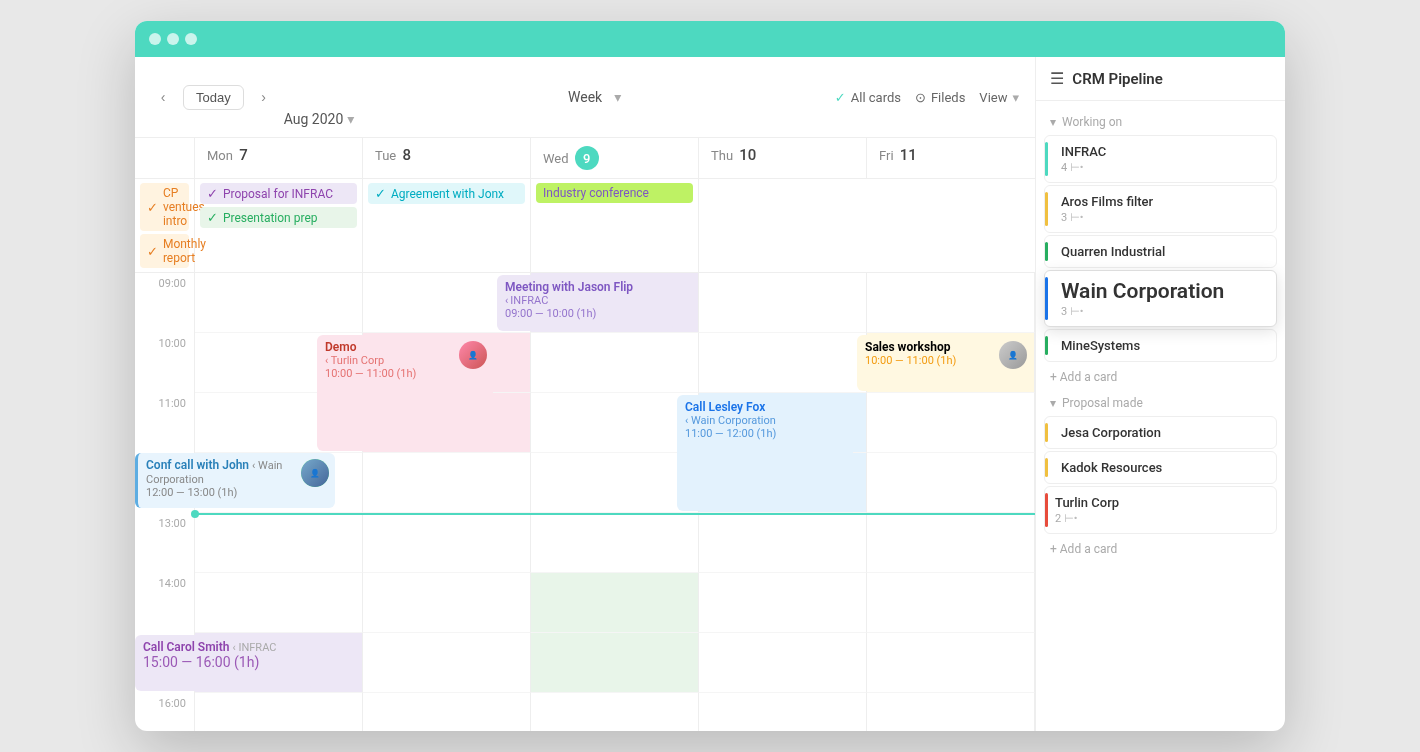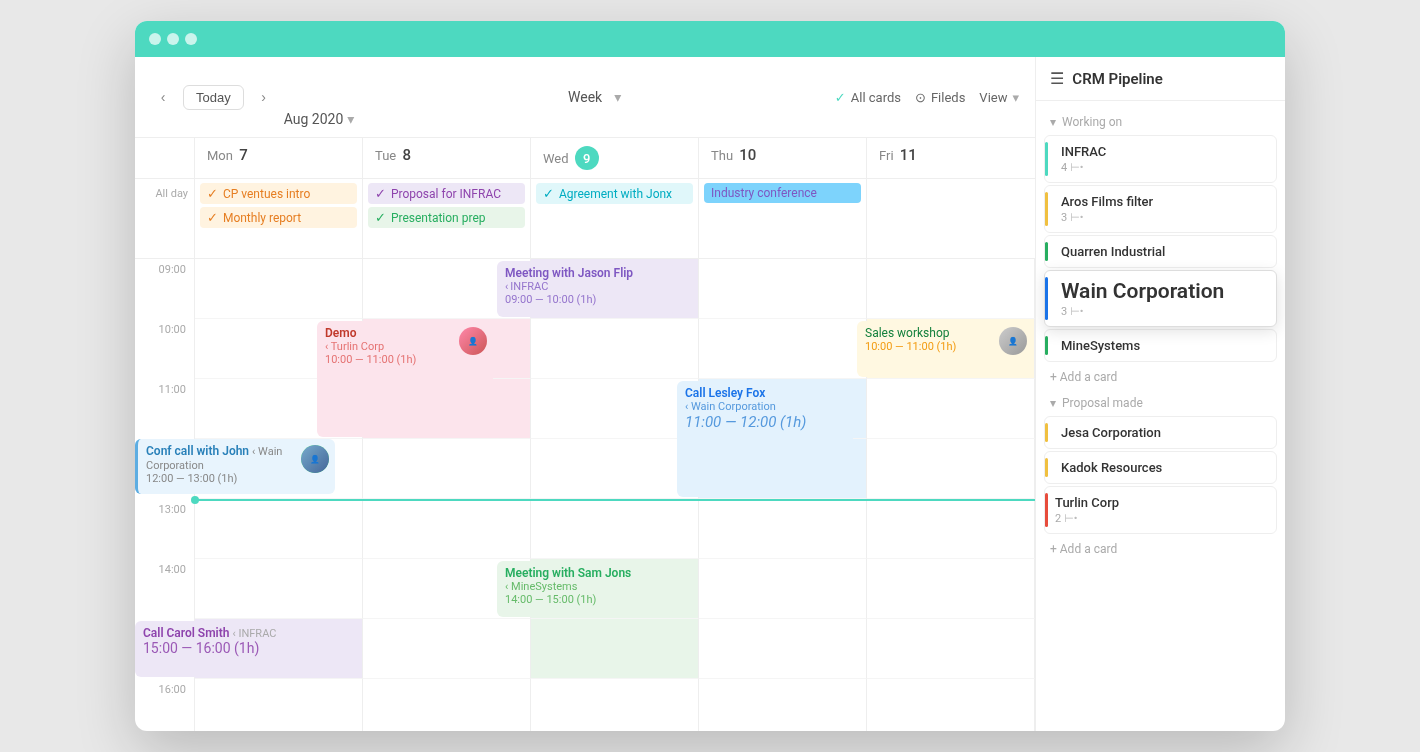--- a/index.html
+++ b/index.html
@@ -181,21 +181,21 @@
       padding: 3px 7px;
       font-size: 12px;
       display: flex;
       align-items: center;
       gap: 5px;
     }
     .allday-event.orange { background: #FFF3E0; color: #E67E22; }
     .allday-event.purple { background: #EDE7F6; color: #8E44AD; }
     .allday-event.green { background: #E8F5E9; color: #27AE60; }
     .allday-event.teal { background: #E0F7FA; color: #00ACC1; }
-    .allday-event.lavender { background: #7dd3fc; color: #7E57C2; }
+    .allday-event.lavender { background: #bef264; color: #7E57C2; }
     .check-icon { font-size: 13px; }
     .time-grid {
       flex: 1;
       overflow-y: auto;
       position: relative;
     }
     .time-rows {
       display: grid;
       grid-template-columns: 60px repeat(5, 1fr);
       position: relative;
@@ -356,21 +356,20 @@
           </div>
           <div class="day-header">
             <span>Thu </span><span class="day-num">10</span>
           </div>
           <div class="day-header">
             <span>Fri </span><span class="day-num">11</span>
           </div>
         </div>
 
         <div class="allday-row">
-          <div class="allday-label">All day</div>
 
           <div class="allday-cell">
             <div class="allday-event orange">
               <span class="check-icon" style="color:#E67E22">✓</span>
               <span>CP ventues intro</span>
             </div>
             <div class="allday-event orange">
               <span class="check-icon" style="color:#E67E22">✓</span>
               <span>Monthly report</span>
             </div>
@@ -524,70 +523,54 @@
               left: calc((100% - 0px) / 5 * 4 + 2px);
               top: 62px;
               width: calc((100% - 0px) / 5 - 4px);
               background: #FFF8E1;
               border-radius: 6px;
               padding: 5px 8px;
               font-size: 12px;
               height: 56px;
               z-index: 3;
             ">
-              <div style="font-weight:400; color:#15803d;">Sales workshop</div>
+              <div style="font-weight:700; color:#000000;">Sales workshop</div>
               <div style="color:#F39C12; font-size:11px;">10:00 — 11:00 (1h)</div>
               <div style="position:absolute; right:6px; top:6px; width:28px; height:28px; border-radius:50%; background:linear-gradient(135deg,#ccc,#999); display:flex; align-items:center; justify-content:center; font-size:8px; color:#fff; overflow:hidden;">👤</div>
             </div>
 
             <div style="
               position:absolute;
               left: calc((100% - 0px) / 5 * 3 + 2px);
               top: 122px;
               width: calc((100% - 0px) / 5 - 4px);
               background: #E3F2FD;
               border-radius: 6px;
               padding: 5px 8px;
               font-size: 12px;
               height: 116px;
               z-index: 3;
             ">
               <div style="font-weight:600; color:#1A73E8;">Call Lesley Fox</div>
               <div style="color:#5599DD; font-size:11px;">‹ Wain Corporation</div>
-              <div style="color:#5599DD; font-size:15px;font-style:italic;">11:00 — 12:00 (1h)</div>
+              <div style="color:#5599DD; font-size:11px;">11:00 — 12:00 (1h)</div>
             </div>
 
             <div style="
               position:absolute;
               left:60px;
               right:0;
               top:240px;
               height:2px;
               background:#4DD9C0;
               z-index:5;
             ">
               <div style="width:8px;height:8px;border-radius:50%;background:#4DD9C0;position:absolute;left:-4px;top:-3px;"></div>
             </div>
 
-            <div style="
-              position:absolute;
-              left: calc((100% - 0px) / 5 * 2 + 2px);
-              top: 302px;
-              width: calc((100% - 0px) / 5 - 4px);
-              background: #E8F5E9;
-              border-radius: 6px;
-              padding: 5px 8px;
-              font-size: 12px;
-              height: 56px;
-              z-index: 3;
-            ">
-              <div style="font-weight:600; color:#27AE60;">Meeting with Sam Jons</div>
-              <div style="color:#66BB6A; font-size:11px;">‹ MineSystems</div>
-              <div style="color:#66BB6A; font-size:11px;">14:00 — 15:00 (1h)</div>
-            </div>
 
             <div style="
               position:absolute;
               left: 0px;
               top: 362px;
               width: calc((100% - 0px) / 5 - 4px);
               background: #EDE7F6;
               border-radius: 6px;
               padding: 5px 8px;
               font-size: 12px;

